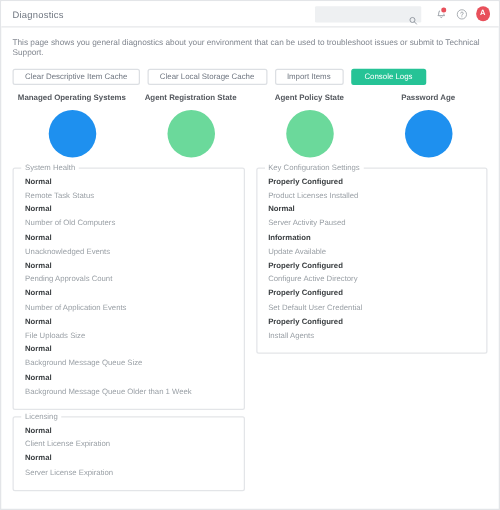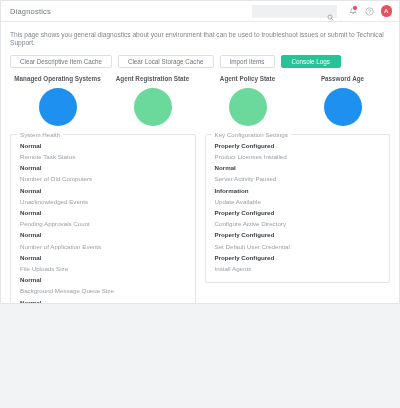--- a/index.html
+++ b/index.html
@@ -3,21 +3,21 @@
 <meta charset="utf-8">
 <style>
   html,body{margin:0;padding:0;}
   body{
     width:400px;height:408px;overflow:hidden;
     background:#f2f3f5;
     font-family:"Liberation Sans","DejaVu Sans",sans-serif;
     -webkit-font-smoothing:antialiased;
   }
   .app{
-    position:relative;width:400px;height:304px;
+    position:relative;width:400px;height:408px;
     background:#ffffff;box-sizing:border-box;
     border:1px solid #e3e5e8;
     display:flex;flex-direction:column;
   }
 
   
   .topbar{
     height:21px;min-height:21px;
     border-bottom:1px solid #e6e8ea;
     display:flex;align-items:center;

